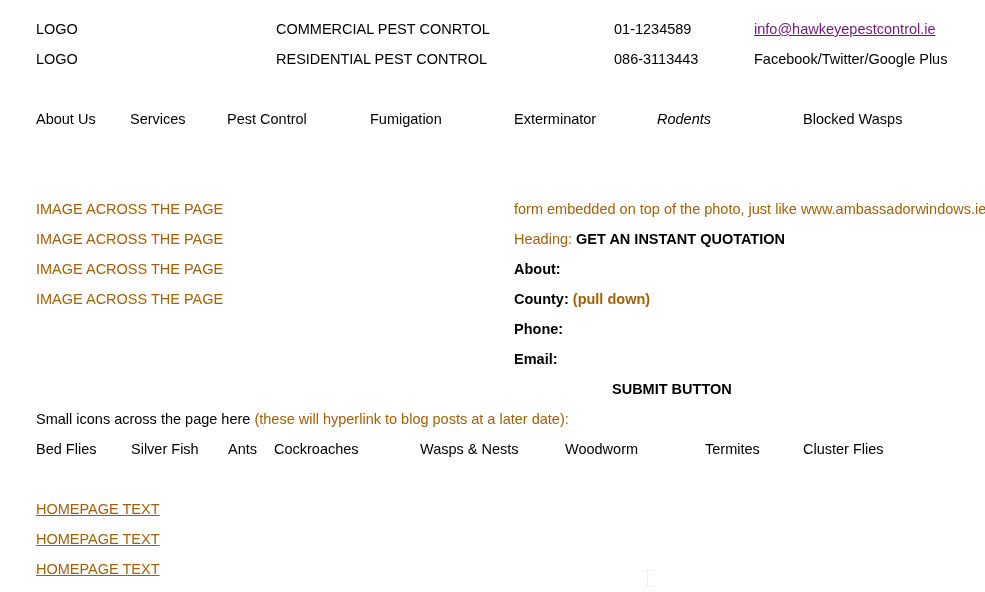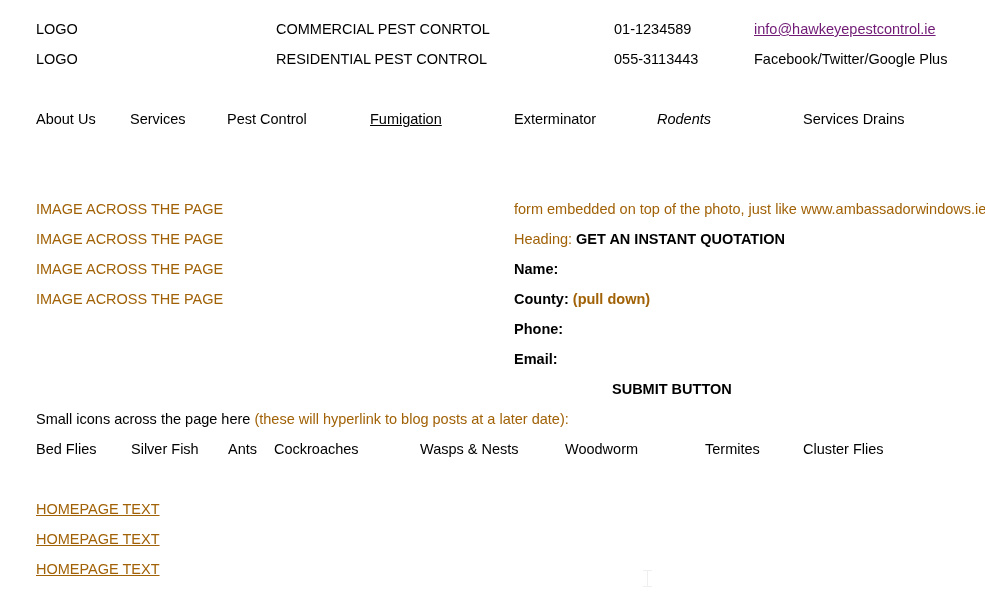--- a/index.html
+++ b/index.html
@@ -43,21 +43,21 @@
   .phone-1      { left: 614px; top: 22px; }
   .phone-2      { left: 614px; top: 52px; }
   .email        { left: 754px; top: 22px; }
   .social       { left: 754px; top: 52px; }
 
   
   .nav-item { top: 112px; }
   .nav-0 { left: 36px;  }
   .nav-1 { left: 130px; }
   .nav-2 { left: 227px; }
-  .nav-3 { left: 370px; text-decoration: underline; }
+  .nav-3 { left: 370px; }
   .nav-4 { left: 514px; }
   .nav-5 { left: 657px; font-style: italic; }
   .nav-6 { left: 803px; }
 
   
   .imgline { left: 36px; }
   .imgline-0 { top: 202px; }
   .imgline-1 { top: 232px; }
   .imgline-2 { top: 262px; }
   .imgline-3 { top: 292px; }
@@ -120,52 +120,52 @@
 <div class="page">
 
   <div>
     <div class="abs logo-1">LOGO</div>
     <div class="abs logo-2">LOGO</div>
 
     <div class="abs seg-1">COMMERCIAL PEST CONRTOL</div>
     <div class="abs seg-2">RESIDENTIAL PEST CONTROL</div>
 
     <div class="abs phone-1">01-1234589</div>
-    <div class="abs phone-2">055-3113443</div>
+    <div class="abs phone-2">086-3113443</div>
 
     <a class="abs email link" href="#">info@hawkeyepestcontrol.ie</a>
     <div class="abs social">Facebook/Twitter/Google Plus</div>
   </div>
 
   <nav>
     <div class="abs nav-item nav-0">About Us</div>
     <div class="abs nav-item nav-1">Services</div>
     <div class="abs nav-item nav-2">Pest Control</div>
     <div class="abs nav-item nav-3">Fumigation</div>
     <div class="abs nav-item nav-4">Exterminator</div>
     <div class="abs nav-item nav-5">Rodents</div>
-    <div class="abs nav-item nav-6">Services Drains</div>
+    <div class="abs nav-item nav-6">Blocked Wasps</div>
   </nav>
 
   <div>
     <div class="abs red imgline imgline-0">IMAGE  ACROSS THE PAGE</div>
     <div class="abs red imgline imgline-1">IMAGE  ACROSS THE PAGE</div>
     <div class="abs red imgline imgline-2">IMAGE  ACROSS THE PAGE</div>
     <div class="abs red imgline imgline-3">IMAGE  ACROSS THE PAGE</div>
   </div>
 
   <div>
     <div class="abs red form-note">form embedded on top of the photo, just like www.ambassadorwindows.ie</div>
 
     <div class="abs form-heading">
       <span class="red">Heading:</span><span>&nbsp;</span><span class="bold">GET AN INSTANT QUOTATION</span>
     </div>
 
     <div class="abs form-name">
-      <span class="bold">Name:</span>
+      <span class="bold">About:</span>
     </div>
 
     <div class="abs form-county">
       <span class="bold">County:</span><span>&nbsp;</span><span class="bold red">(pull down)</span>
     </div>
 
     <div class="abs form-phone">
       <span class="bold">Phone:</span>
     </div>
 

